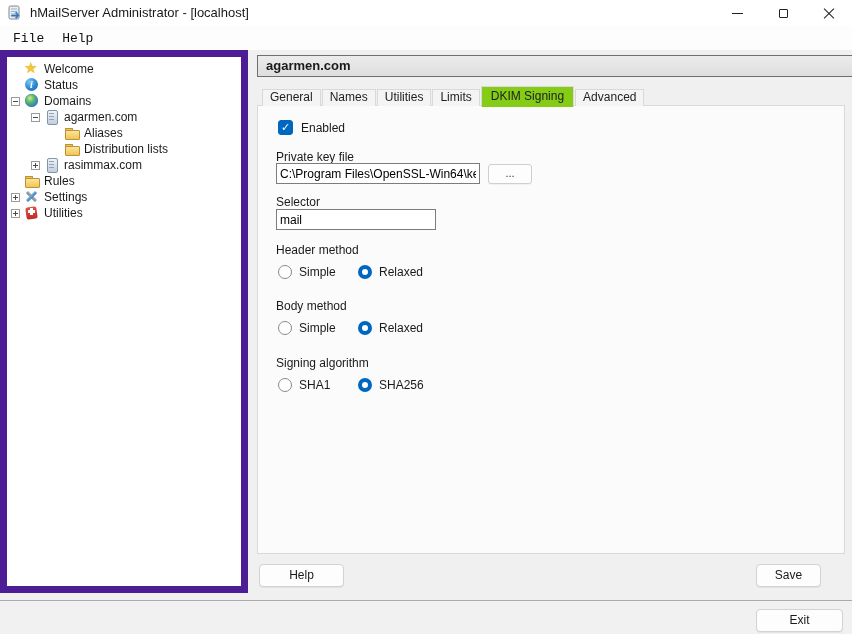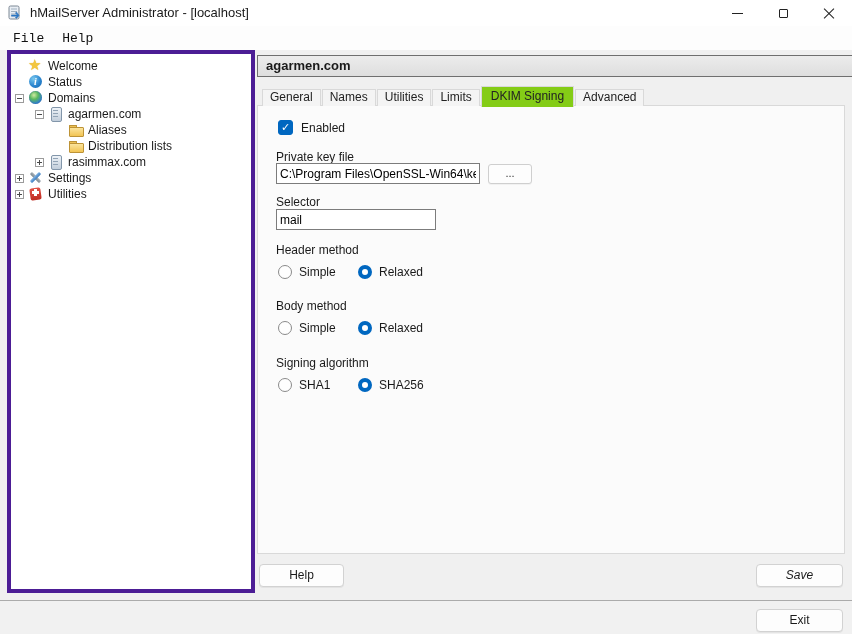--- a/index.html
+++ b/index.html
@@ -18,21 +18,21 @@
   .glyph-min { width:11px; height:1px; background:#222; }
   .glyph-max { width:9px; height:9px; border:1px solid #222; border-radius:1px; }
   .glyph-close { width:12px; height:12px; position:relative; }
   .glyph-close::before,.glyph-close::after { content:""; position:absolute; left:-1px; top:5.5px; width:14px; height:1px; background:#222; }
   .glyph-close::before { transform:rotate(45deg); }
   .glyph-close::after { transform:rotate(-45deg); }
   
   .menubar { position:absolute; left:0; top:26px; width:852px; height:24px; background:#fdfdfd; display:flex; align-items:center; padding-left:4px;font-family:Liberation Mono, monospace; }
   .menu-item { padding:3px 9px; font-size:13px; color:#111; }
   
-  .tree-panel { position:absolute; left:0; top:50px; width:248px; height:543px; background:#ffffff; border:4px solid #4c1d95; overflow:hidden; padding-top:4px;margin-left:7px; }
+  .tree-panel { position:absolute; left:0; top:50px; width:248px; height:543px; background:#ffffff; border:7px solid #4c1d95; overflow:hidden; padding-top:4px; }
   .tree-row { display:flex; align-items:center; height:16px; }
   .expander-slot { width:13px; height:16px; display:inline-flex; align-items:center; justify-content:flex-start; flex:0 0 13px; }
   .expander { position:relative; }
   .expander .box { width:9px; height:9px; border:1px solid #9b9b9b; background:#fff; position:relative; }
   .expander .box .h { position:absolute; left:1px; top:3px; width:5px; height:1px; background:#4a4a4a; }
   .expander .box .v { position:absolute; left:3px; top:1px; width:1px; height:5px; background:#4a4a4a; }
   .ticon { width:16px; height:16px; flex:0 0 16px; position:relative; display:inline-block; }
   .tlabel { margin-left:4px; font-size:12px; white-space:nowrap; }
   
   .icon-star::before { content:"★"; position:absolute; left:0; top:-1px; font-size:15px; line-height:16px; color:#f3c63e; text-shadow:0 0 1px #d9a92c; }
@@ -75,21 +75,21 @@
   .rg-0 { top:137px; } .rg-1 { top:193px; } .rg-2 { top:250px; }
   .rg-label { padding-left:18px; font-size:12px; }
   .radio-row { display:flex; padding-left:20px; margin-top:8px; }
   .radio-option { display:flex; align-items:center; width:80px; }
   .radio { width:14px; height:14px; border-radius:50%; border:1px solid #8a8a8a; background:#fefefe; flex:0 0 14px; }
   .radio.sel { border:4px solid #0067c0; background:#fff; }
   .ro-label { margin-left:7px; font-size:12px; }
   
   .btn { position:absolute; background:#fdfdfd; border:1px solid #d2d2d2; border-radius:4px; font-family:"Liberation Sans", sans-serif; font-size:12px; color:#1a1a1a; text-align:center; box-shadow:0 1px 0 rgba(0,0,0,0.05); }
   .btn-help { left:259px; top:564px; width:85px; height:23px; line-height:21px; }
-  .btn-save { left:756px; top:564px; width:87px; height:23px; line-height:21px;font-style:italic; }
+  .btn-save { left:756px; top:564px; width:65px; height:23px; line-height:21px; }
   .separator { position:absolute; left:0; top:600px; width:852px; height:1px; background:#ababab; }
   .footer { position:absolute; left:0; top:601px; width:852px; height:33px; background:#f1f1f1; }
   .btn-exit { left:756px; top:609px; width:87px; height:23px; line-height:21px; }
 </style>
 </head>
 <body>
 
 <div class="titlebar">
   <div class="app-icon">
     <svg width="16" height="16" viewBox="0 0 16 16">
@@ -162,20 +162,25 @@
       <span class="expander-slot expander">
         <span class="box">
           <i class="h"></i>
           <i class="v"></i>
         </span>
       </span>
       <span class="ticon icon-server"></span>
       <span class="tlabel">rasimmax.com</span>
     </div>
     <div class="tree-row" style="padding-left: 4px;">
+      <span class="expander-slot"></span>
+      <span class="ticon icon-folder"></span>
+      <span class="tlabel">Rules</span>
+    </div>
+    <div class="tree-row" style="padding-left: 4px;">
       <span class="expander-slot expander">
         <span class="box">
           <i class="h"></i>
           <i class="v"></i>
         </span>
       </span>
       <span class="ticon icon-tools"></span>
       <span class="tlabel">Settings</span>
     </div>
     <div class="tree-row" style="padding-left: 4px;">

